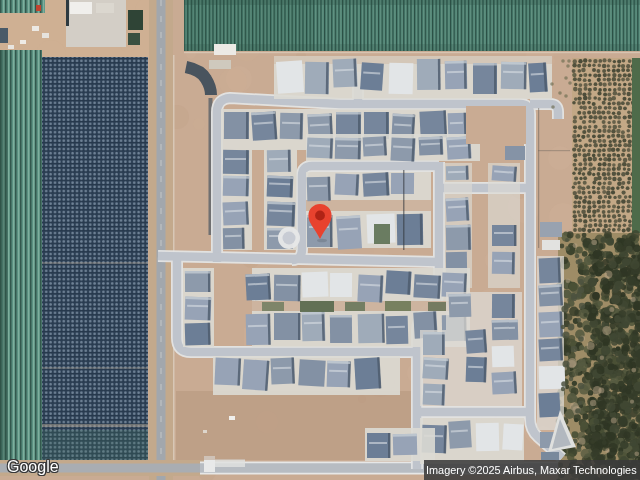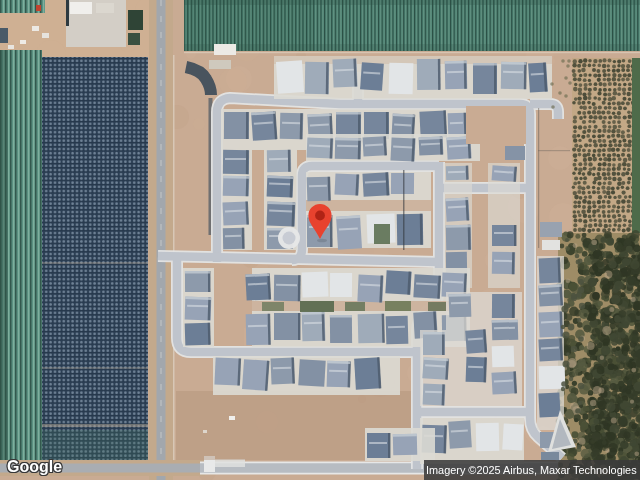--- a/index.html
+++ b/index.html
@@ -2242,14 +2242,14 @@
 <circle cx="289" cy="238" r="6.5" fill="#c8ccd4"></circle>
 
 <ellipse cx="322" cy="240.5" rx="5" ry="1.8" fill="#000" opacity="0.12"></ellipse>
 <path d="M320,239 C314.3,227.5 308.4,223.4 308.4,215.5 a11.6,11.6 0 1 1 23.2,0 c0,7.9 -5.9,12 -11.6,23.5 Z" fill="#e8422e"></path>
 <circle cx="320" cy="215.5" r="4.9" fill="#b02315"></circle>
 
 <rect x="424" y="460" width="216" height="20" fill="#3b3b3b" opacity="0.87"></rect>
 <text x="426" y="474" font-size="10.9" fill="#ffffff">Imagery ©2025 Airbus, Maxar Technologies</text>
 </svg>
 
-<div style="position:absolute;left:7px;top:458px;font-size:16px;font-weight:bold;color:#fff;
+<div style="position:absolute;left:7px;top:458px;font-size:16px;font-weight:normal;color:#fff;
   text-shadow:-1px 0 0 #383838,1px 0 0 #383838,0 -1px 0 #383838,0 1px 0 #383838,-1px 1px 0 #383838,1px 1px 0 #383838,-1px -1px 0 #383838,1px -1px 0 #383838;">Google</div>
 </div>
 </body></html>

